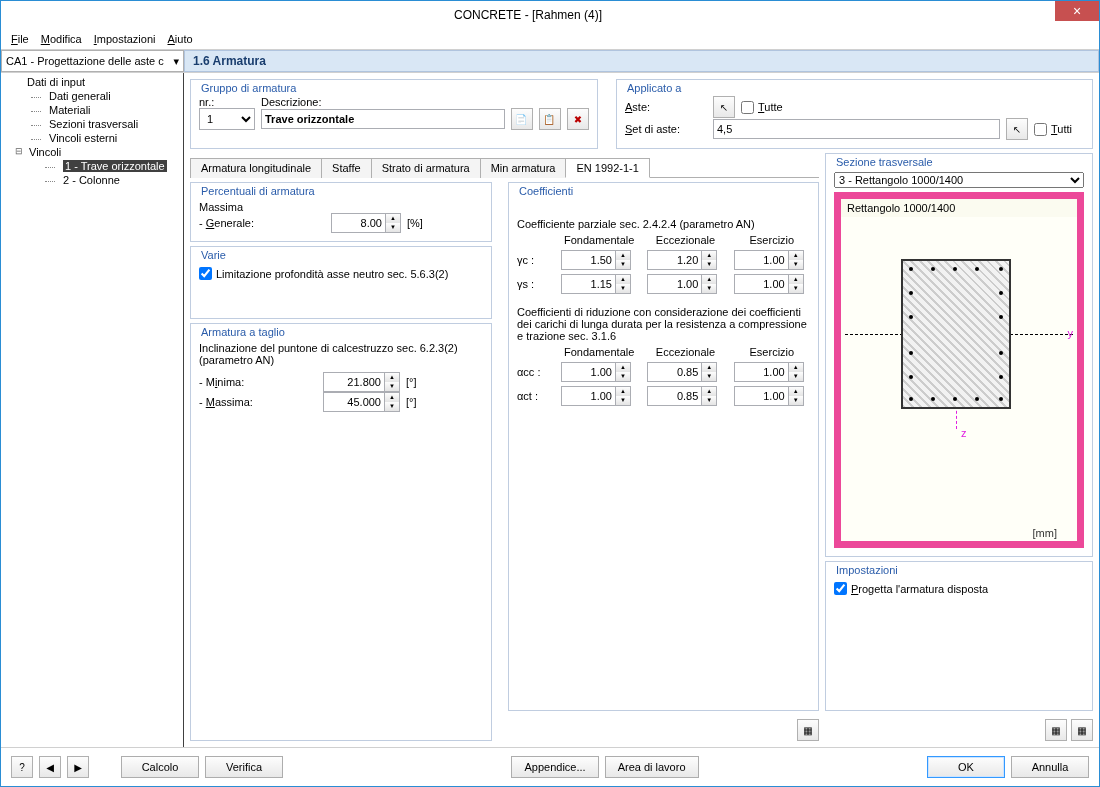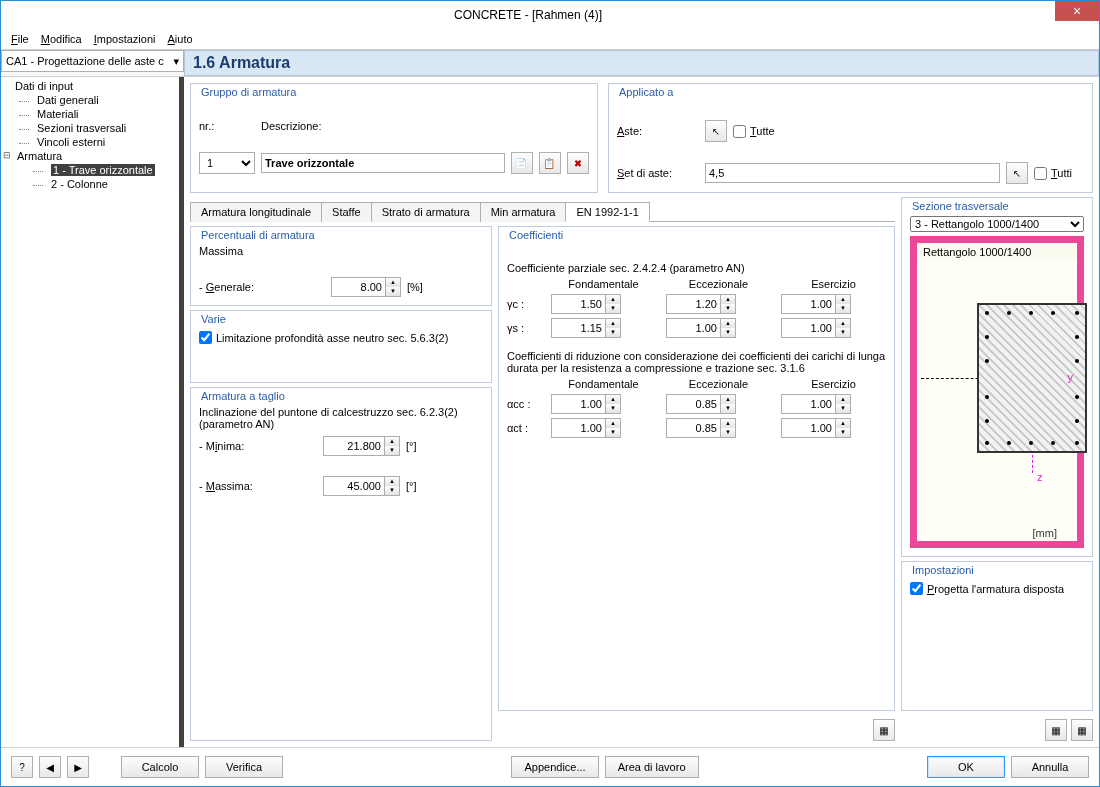--- a/index.html
+++ b/index.html
@@ -5,46 +5,46 @@
 * { box-sizing: border-box; margin: 0; padding: 0; font-family: "Segoe UI", Tahoma, sans-serif; font-size: 11px; }
 body { background: #fff; width: 1100px; height: 787px; border: 1px solid #2a8dd4; display: flex; flex-direction: column; overflow: hidden; }
 .titlebar { background: #fff; height: 28px; display: flex; align-items: center; position: relative; }
 .titlebar .title { flex: 1; text-align: center; color: #000; font-size: 12px; }
 .titlebar .close { width: 44px; height: 20px; background: #c75050; color: #fff; display: flex; align-items: center; justify-content: center; margin-right: 0; margin-top: -8px; font-size: 14px; cursor: pointer; }
 .menubar { height: 20px; display: flex; align-items: center; padding: 0 10px; gap: 12px; }
 .menubar span { cursor: pointer; }
 .menubar span u { text-decoration: underline; }
 .toolbar-row { display: flex; border-top: 1px solid #d0d0d0; border-bottom: 1px solid #d0d0d0; background: #f8f8f8; }
 .dropdown { width: 183px; height: 22px; border: 1px solid #b0b0b0; background: #fff; padding: 2px 4px; display: flex; align-items: center; justify-content: space-between; }
-.section-header { flex: 1; background: #d9e7f5; color: #1a3e6e; font-weight: bold; font-size: 16px; padding: 3px 8px; border: 1px solid #b0c4de; }
+.section-header { flex: 1; background: #d9e7f5; color: #1a3e6e; font-weight: bold; font-size: 12px; padding: 3px 8px; border: 1px solid #b0c4de; }
 .main { flex: 1; display: flex; min-height: 0; }
-.left-panel { width: 183px; border-right: 5px solid #404040; padding: 2px 0; overflow: auto; background: #fff; }
+.left-panel { width: 183px; border-right: 1px solid #404040; padding: 2px 12px; overflow: auto; background: #fff; }
 .tree-node { padding: 1px 2px 1px 14px; white-space: nowrap; cursor: pointer; position: relative; }
 .tree-node.sub { padding-left: 36px; }
 .tree-node.sub::before { content: ""; position: absolute; left: 18px; top: 8px; width: 10px; height: 1px; border-top: 1px dotted #888; }
 .tree-node.expandable::before { content: "⊟"; position: absolute; left: 2px; top: 1px; font-size: 9px; color: #666; }
 .tree-node.sub2 { padding-left: 50px; }
 .tree-node.sub2::before { content: ""; position: absolute; left: 32px; top: 8px; width: 10px; height: 1px; border-top: 1px dotted #888; }
 .tree-node.selected span { background: #404040; color: #fff; padding: 0 2px; }
 .right-panel { flex: 1; display: flex; flex-direction: column; padding: 6px; gap: 4px; min-width: 0; }
-.top-row { display: flex; gap: 10px; }
+.top-row { display: flex; gap: 18px; }
 .fieldset { border: 1px solid #c0cde0; padding: 4px 8px 8px; position: relative; }
 .fieldset .legend { color: #2a5caa; position: relative; top: -2px; background: #fff; padding: 0 2px; display: inline-block; }
-.form-row { display: flex; align-items: center; gap: 6px; margin-top: 20px; }
+.form-row { display: flex; align-items: center; gap: 6px; margin-top: 0; }
 .label { min-width: 66px; }
 .form-row input[type=text], .form-row select { border: 1px solid #abadb3; height: 20px; padding: 1px 3px; background: #fff; }
 .form-row select { height: 22px; }
 .icon-btn { width: 22px; height: 22px; border: 1px solid #b0b0b0; background: linear-gradient(#fdfdfd,#e8e8e8); display: inline-flex; align-items: center; justify-content: center; cursor: pointer; font-size: 10px; }
 .tabs { display: flex; border-bottom: 1px solid #b0b0b0; margin-top: 4px; }
 .tab { padding: 3px 10px; border: 1px solid #b0b0b0; border-bottom: none; background: #f4f4f4; margin-right: -1px; cursor: pointer; position: relative; top: 1px; }
 .tab.active { background: #fff; border-bottom: 1px solid #fff; }
 .content-row { display: flex; gap: 6px; flex: 1; min-height: 0; }
 .content-left { width: 302px; display: flex; flex-direction: column; gap: 4px; }
 .content-mid { flex: 1; display: flex; flex-direction: column; gap: 4px; min-width: 0; }
-.content-right { width: 192px; display: flex; flex-direction: column; gap: 4px; }
+.content-right { width: 268px; display: flex; flex-direction: column; gap: 4px; }
 .spinner { display: inline-flex; align-items: center; }
 .spinner input { width: 55px; text-align: right; border: 1px solid #abadb3; height: 20px; padding: 1px 3px; }
 .spinner .spin { width: 15px; height: 20px; border: 1px solid #abadb3; border-left: none; display: flex; flex-direction: column; }
 .spinner .spin span { flex: 1; font-size: 6px; text-align: center; line-height: 8px; background: linear-gradient(#fdfdfd,#e4e4e4); cursor: pointer; }
 .coef-table { display: grid; grid-template-columns: 34px 1fr 1fr 1fr; gap: 4px 10px; align-items: center; margin-top: 4px; }
 .coef-table .hdr { text-align: center; }
 .section-preview { flex: 1; border: 7px solid #ec4899; background: #fffff8; position: relative; display: flex; flex-direction: column; }
 .preview-title { padding: 3px 6px; background: #fbfbf0; }
 .preview-canvas { flex: 1; position: relative; }
 .rect-sect { position: absolute; left: 60px; top: 42px; width: 110px; height: 150px; background: repeating-linear-gradient(45deg,#ccc,#ccc 2px,#f2f2f2 2px,#f2f2f2 6px); border: 2px solid #333; }
@@ -83,21 +83,21 @@
   <div class="section-header">1.6 Armatura</div>
 </div>
 
 <div class="main">
   <div class="left-panel">
     <div class="tree-node">Dati di input</div>
     <div class="tree-node sub">Dati generali</div>
     <div class="tree-node sub">Materiali</div>
     <div class="tree-node sub">Sezioni trasversali</div>
     <div class="tree-node sub">Vincoli esterni</div>
-    <div class="tree-node expandable" style="padding-left:16px">Armatura</div>
+    <div class="tree-node expandable" style="padding-left:16px">Vincoli</div>
     <div class="tree-node sub2 selected"><span>1 - Trave orizzontale</span></div>
     <div class="tree-node sub2">2 - Colonne</div>
   </div>
 
   <div class="right-panel">
     <div class="top-row">
       <div class="fieldset" style="flex:0 0 400px">
         <span class="legend">Gruppo di armatura</span>
         <div class="form-row">
           <div class="label" style="min-width:56px">nr.:</div>
@@ -136,21 +136,21 @@
 
     <div class="content-row">
       <div style="flex:1; display:flex; flex-direction:column; min-width:0">
         <div class="tabs">
           <div class="tab">Armatura longitudinale</div>
           <div class="tab">Staffe</div>
           <div class="tab">Strato di armatura</div>
           <div class="tab">Min armatura</div>
           <div class="tab active">EN 1992-1-1</div>
         </div>
-        <div style="display:flex; gap:6px; flex:1; min-height:0; padding-top:4px">
+        <div style="display:flex; gap:16px; flex:1; min-height:0; padding-top:4px">
           <div class="content-left">
             <div class="fieldset">
               <span class="legend">Percentuali di armatura</span>
               <div style="margin-top:2px">Massima</div>
               <div class="form-row">
                 <div class="label" style="min-width:80px">- <u>G</u>enerale:</div>
                 <div style="width:40px"></div>
                 <div class="spinner">
                     <input value="8.00" style="">
                     <div class="spin">

